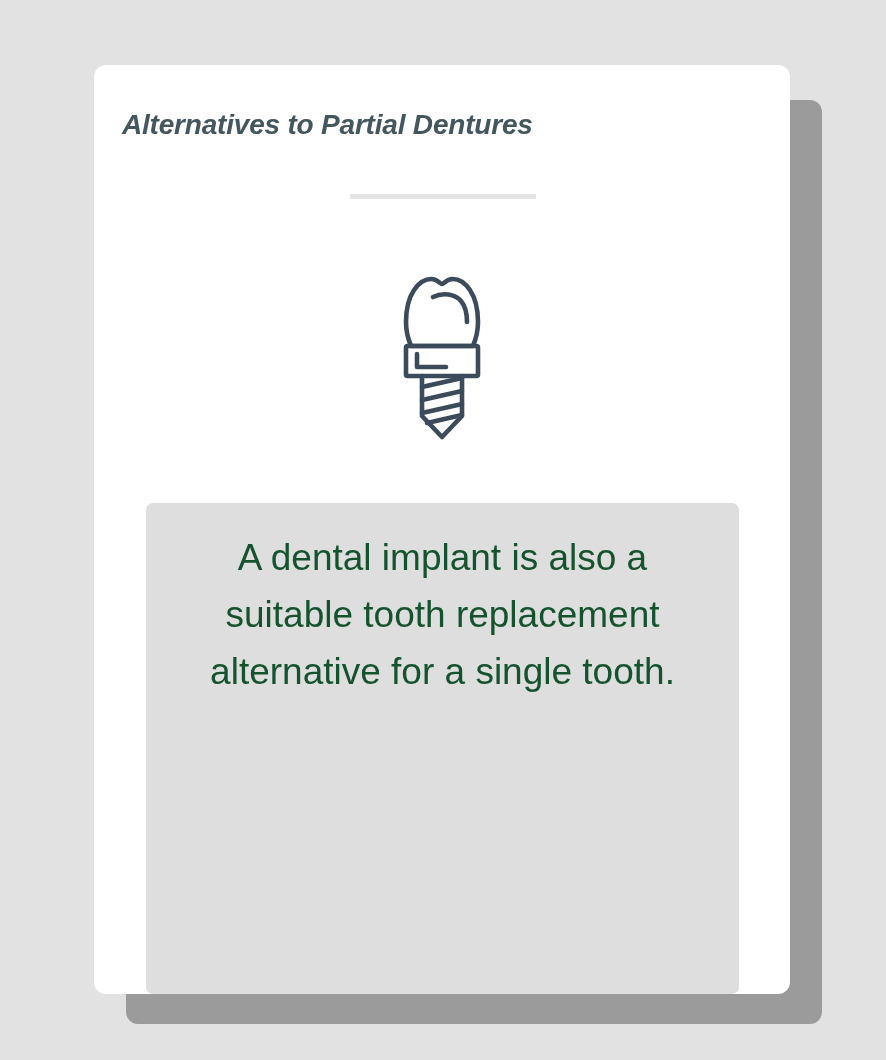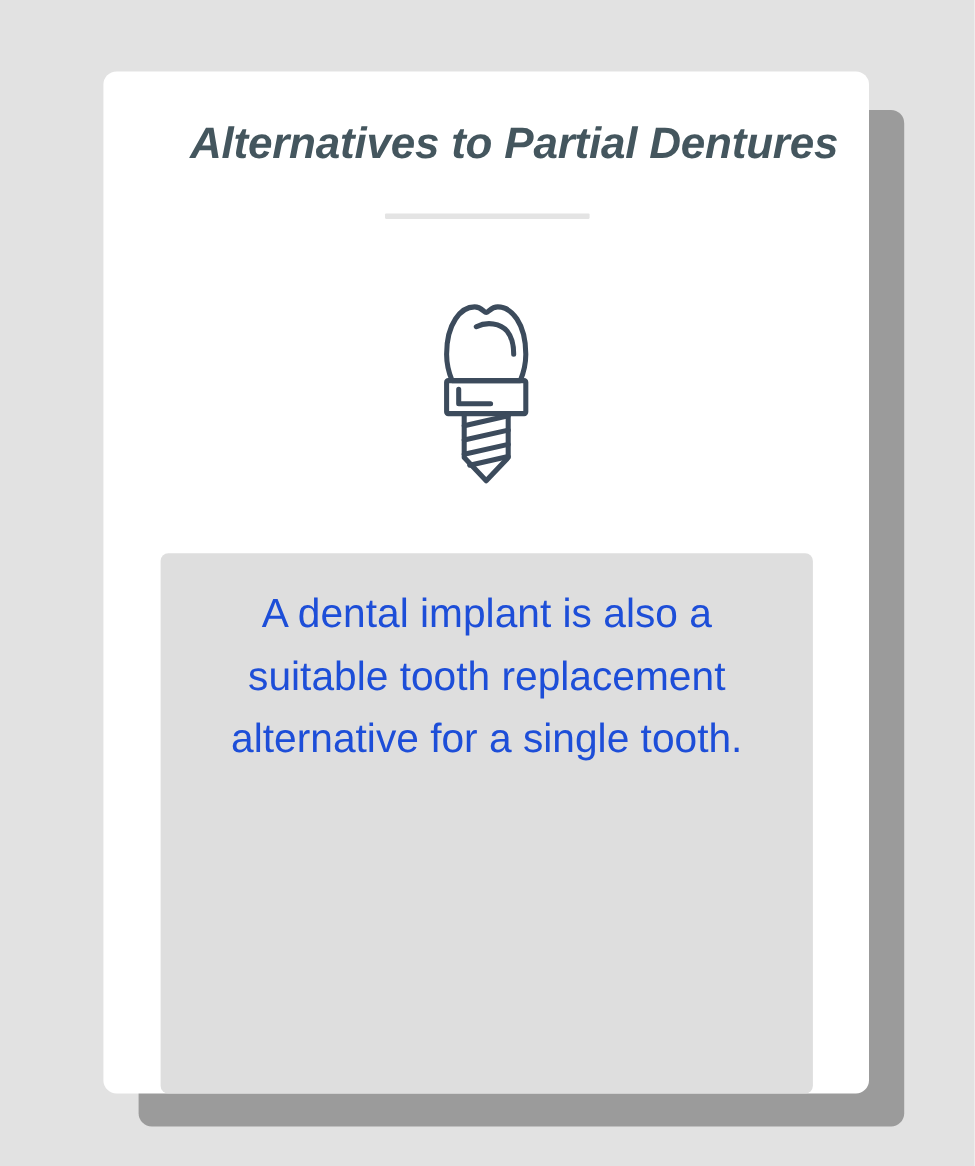--- a/index.html
+++ b/index.html
@@ -40,22 +40,22 @@
     background: #ffffff;
     border-radius: 12px;
     overflow: hidden;
   }
 
   .card-title {
     position: absolute;
     left: 28px;
     top: 44px;
     width: 640px;
-    text-align: right;
-    font-size: 40px;
+    text-align: left;
+    font-size: 28px;
     font-weight: bold;
     font-style: italic;
     color: #44565e;
     letter-spacing: -0.2px;
     white-space: nowrap;
   }
 
   .divider {
     position: absolute;
     left: 256px;
@@ -91,21 +91,21 @@
   }
 
   .body-text {
     position: absolute;
     left: 30px;
     top: 26px;
     width: 533px;
     text-align: center;
     font-size: 37px;
     line-height: 57px;
-    color: #1d4ed8;
+    color: #14532d;
     font-weight: normal;
   }
 </style>
 </head>
 <body>
 
 <div class="stage">
 
   <div class="card-shadow"></div>
 

